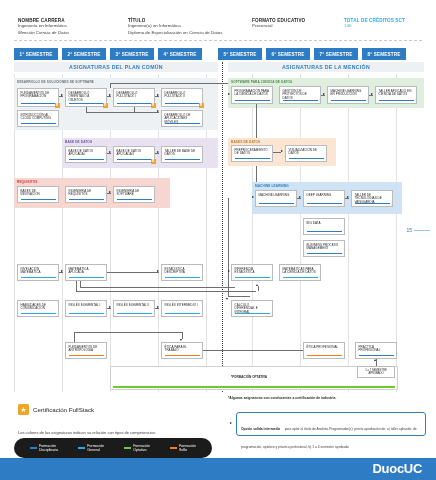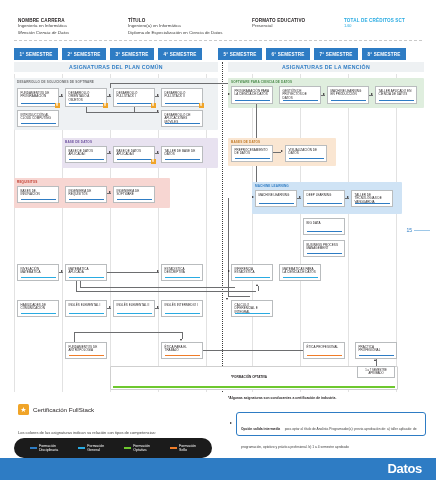--- a/index.html
+++ b/index.html
@@ -500,15 +500,15 @@
   </div>
 
   <div class="footnote">*Algunas asignaturas son conducentes a certificación de industria.</div>
   <div class="optbox">
     <span class="b">Opción salida intermedia</span>
     <span class="n">para optar al título de Analista Programador(a): previa aprobación de: a) taller aplicado: de programación, optativo  y práctica profesional. b) 1 a 4 semestre aprobado</span>
   </div>
   <div class="arw" style="left:230px;top:422px;border-left-color:#231f20;"></div>
 
   <div class="brandbar"></div>
-  <div class="brand">Datos</div>
+  <div class="brand">DuocUC</div>
 
 </div>
 
 </body></html>

